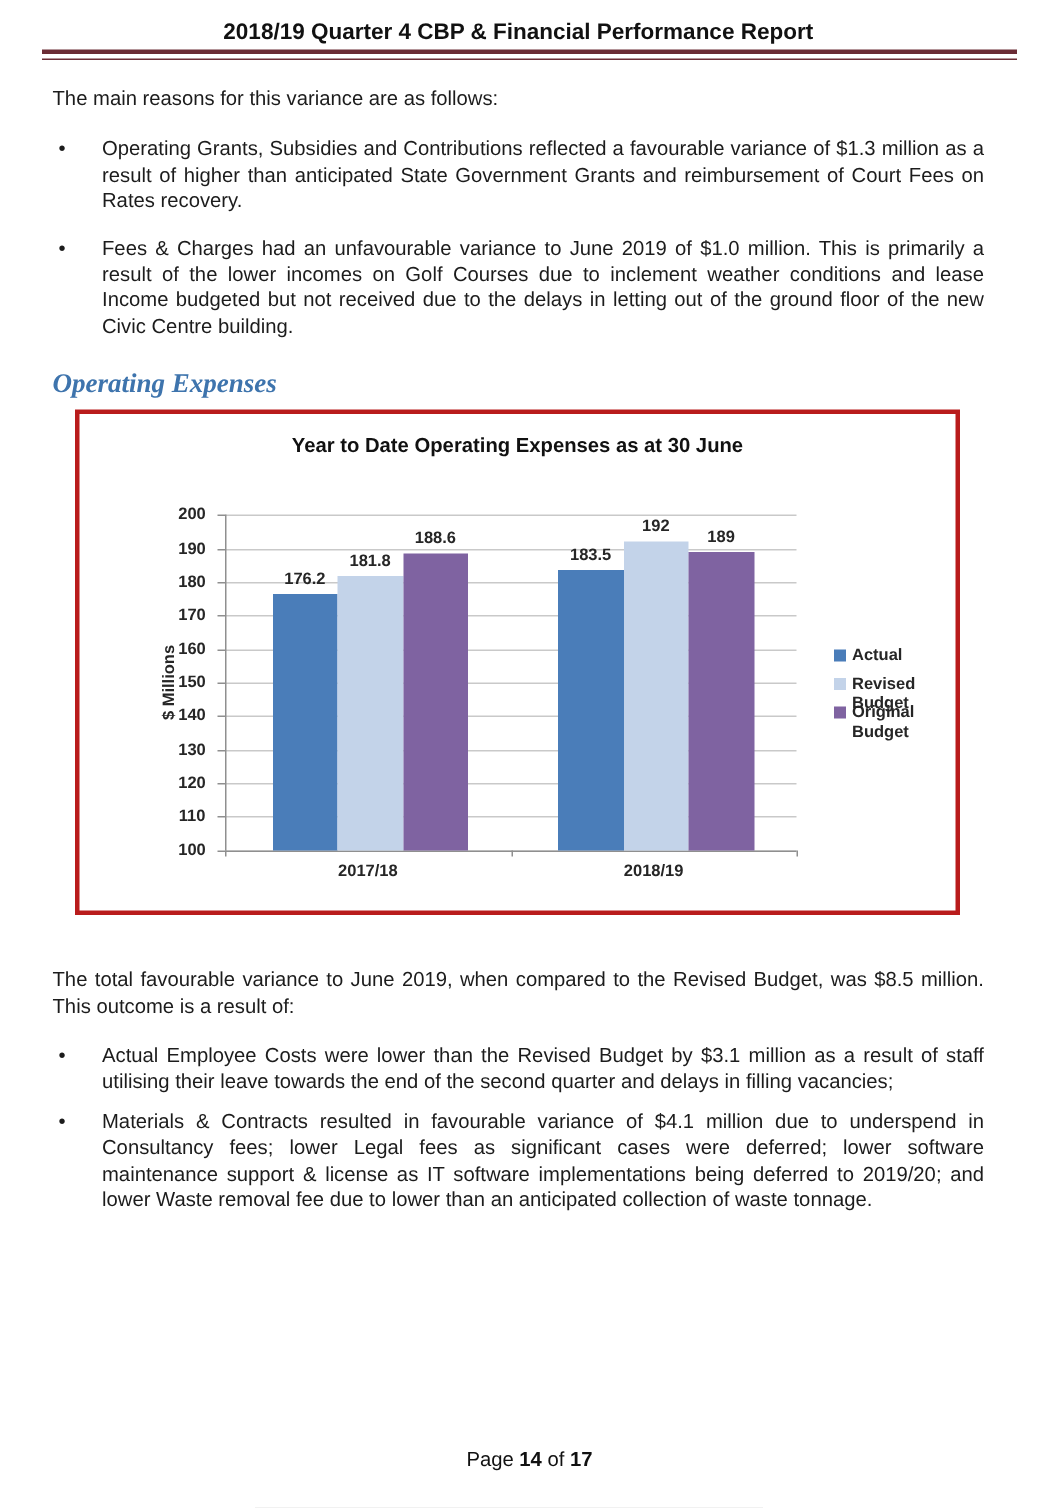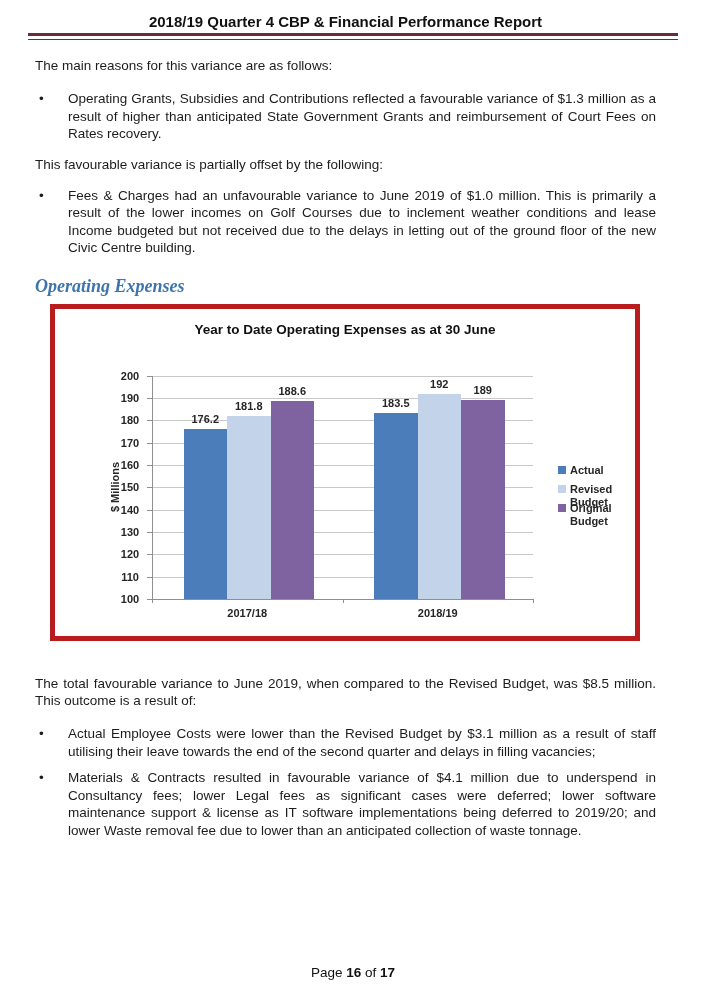--- a/index.html
+++ b/index.html
@@ -42,21 +42,21 @@
     font-family: "Liberation Serif", serif;
     font-style: italic; font-weight: bold;
     font-size: 18px; color: #3e74ad;
   }
 
   
   .chart-box {
     position: relative;
     width: 590px; height: 337px;
     margin: 7px 0 0 15px;
-    border: 5px solid #b91c1c;
+    border: 3px solid #b91c1c;
     background: #fff;
   }
   .chart-title {
     position: absolute; top: 13px; left: 0; width: 100%;
     text-align: center; font-weight: bold; font-size: 13.5px; color: #111;
   }
   .abs { position: absolute; }
   .gridline { height: 1px; background: #c9c9c9; }
   .axis-line { background: #8f8f8f; }
   .ytick-label, .cat-label, .data-label, .legend-label {
@@ -89,21 +89,20 @@
       <div class="header-rule"></div>
     </header>
 
     <p class="body-text mt">The main reasons for this variance are as follows:</p>
 
     <div class="bullet-row">
       <span class="bullet-marker">•</span>
       <p class="body-text bullet-text">Operating Grants, Subsidies and Contributions reflected a favourable variance of $1.3 million as a result of higher than anticipated State Government Grants and reimbursement of Court Fees on Rates recovery.</p>
     </div>
 
-    <p class="body-text" style="margin-top:13px">This favourable variance is partially offset by the following:</p>
 
     <div class="bullet-row" style="margin-top:14px">
       <span class="bullet-marker">•</span>
       <p class="body-text bullet-text">Fees &amp; Charges had an unfavourable variance to June 2019 of $1.0 million. This is primarily a result of the lower incomes on Golf Courses due to inclement weather conditions and lease Income budgeted but not received due to the delays in letting out of the ground floor of the new Civic Centre building.</p>
     </div>
 
     <h2 class="section-heading">Operating Expenses</h2>
 
 
     <figure class="chart-box">
@@ -181,17 +180,17 @@
 
     <div class="bullet-row" style="margin-top:9px">
       <span class="bullet-marker">•</span>
       <p class="body-text bullet-text">Materials &amp; Contracts resulted in favourable variance of $4.1 million due to underspend in Consultancy fees; lower Legal fees as significant cases were deferred; lower software maintenance support &amp; license as IT software implementations being deferred to 2019/20; and lower Waste removal fee due to lower than an anticipated collection of waste tonnage.</p>
     </div>
 
   </div>
 
   <footer class="page-footer">
     <span>Page</span>
-    <b>16</b>
+    <b>14</b>
     <span>of</span>
     <b>17</b>
   </footer>
 </div>
 
 </body></html>

